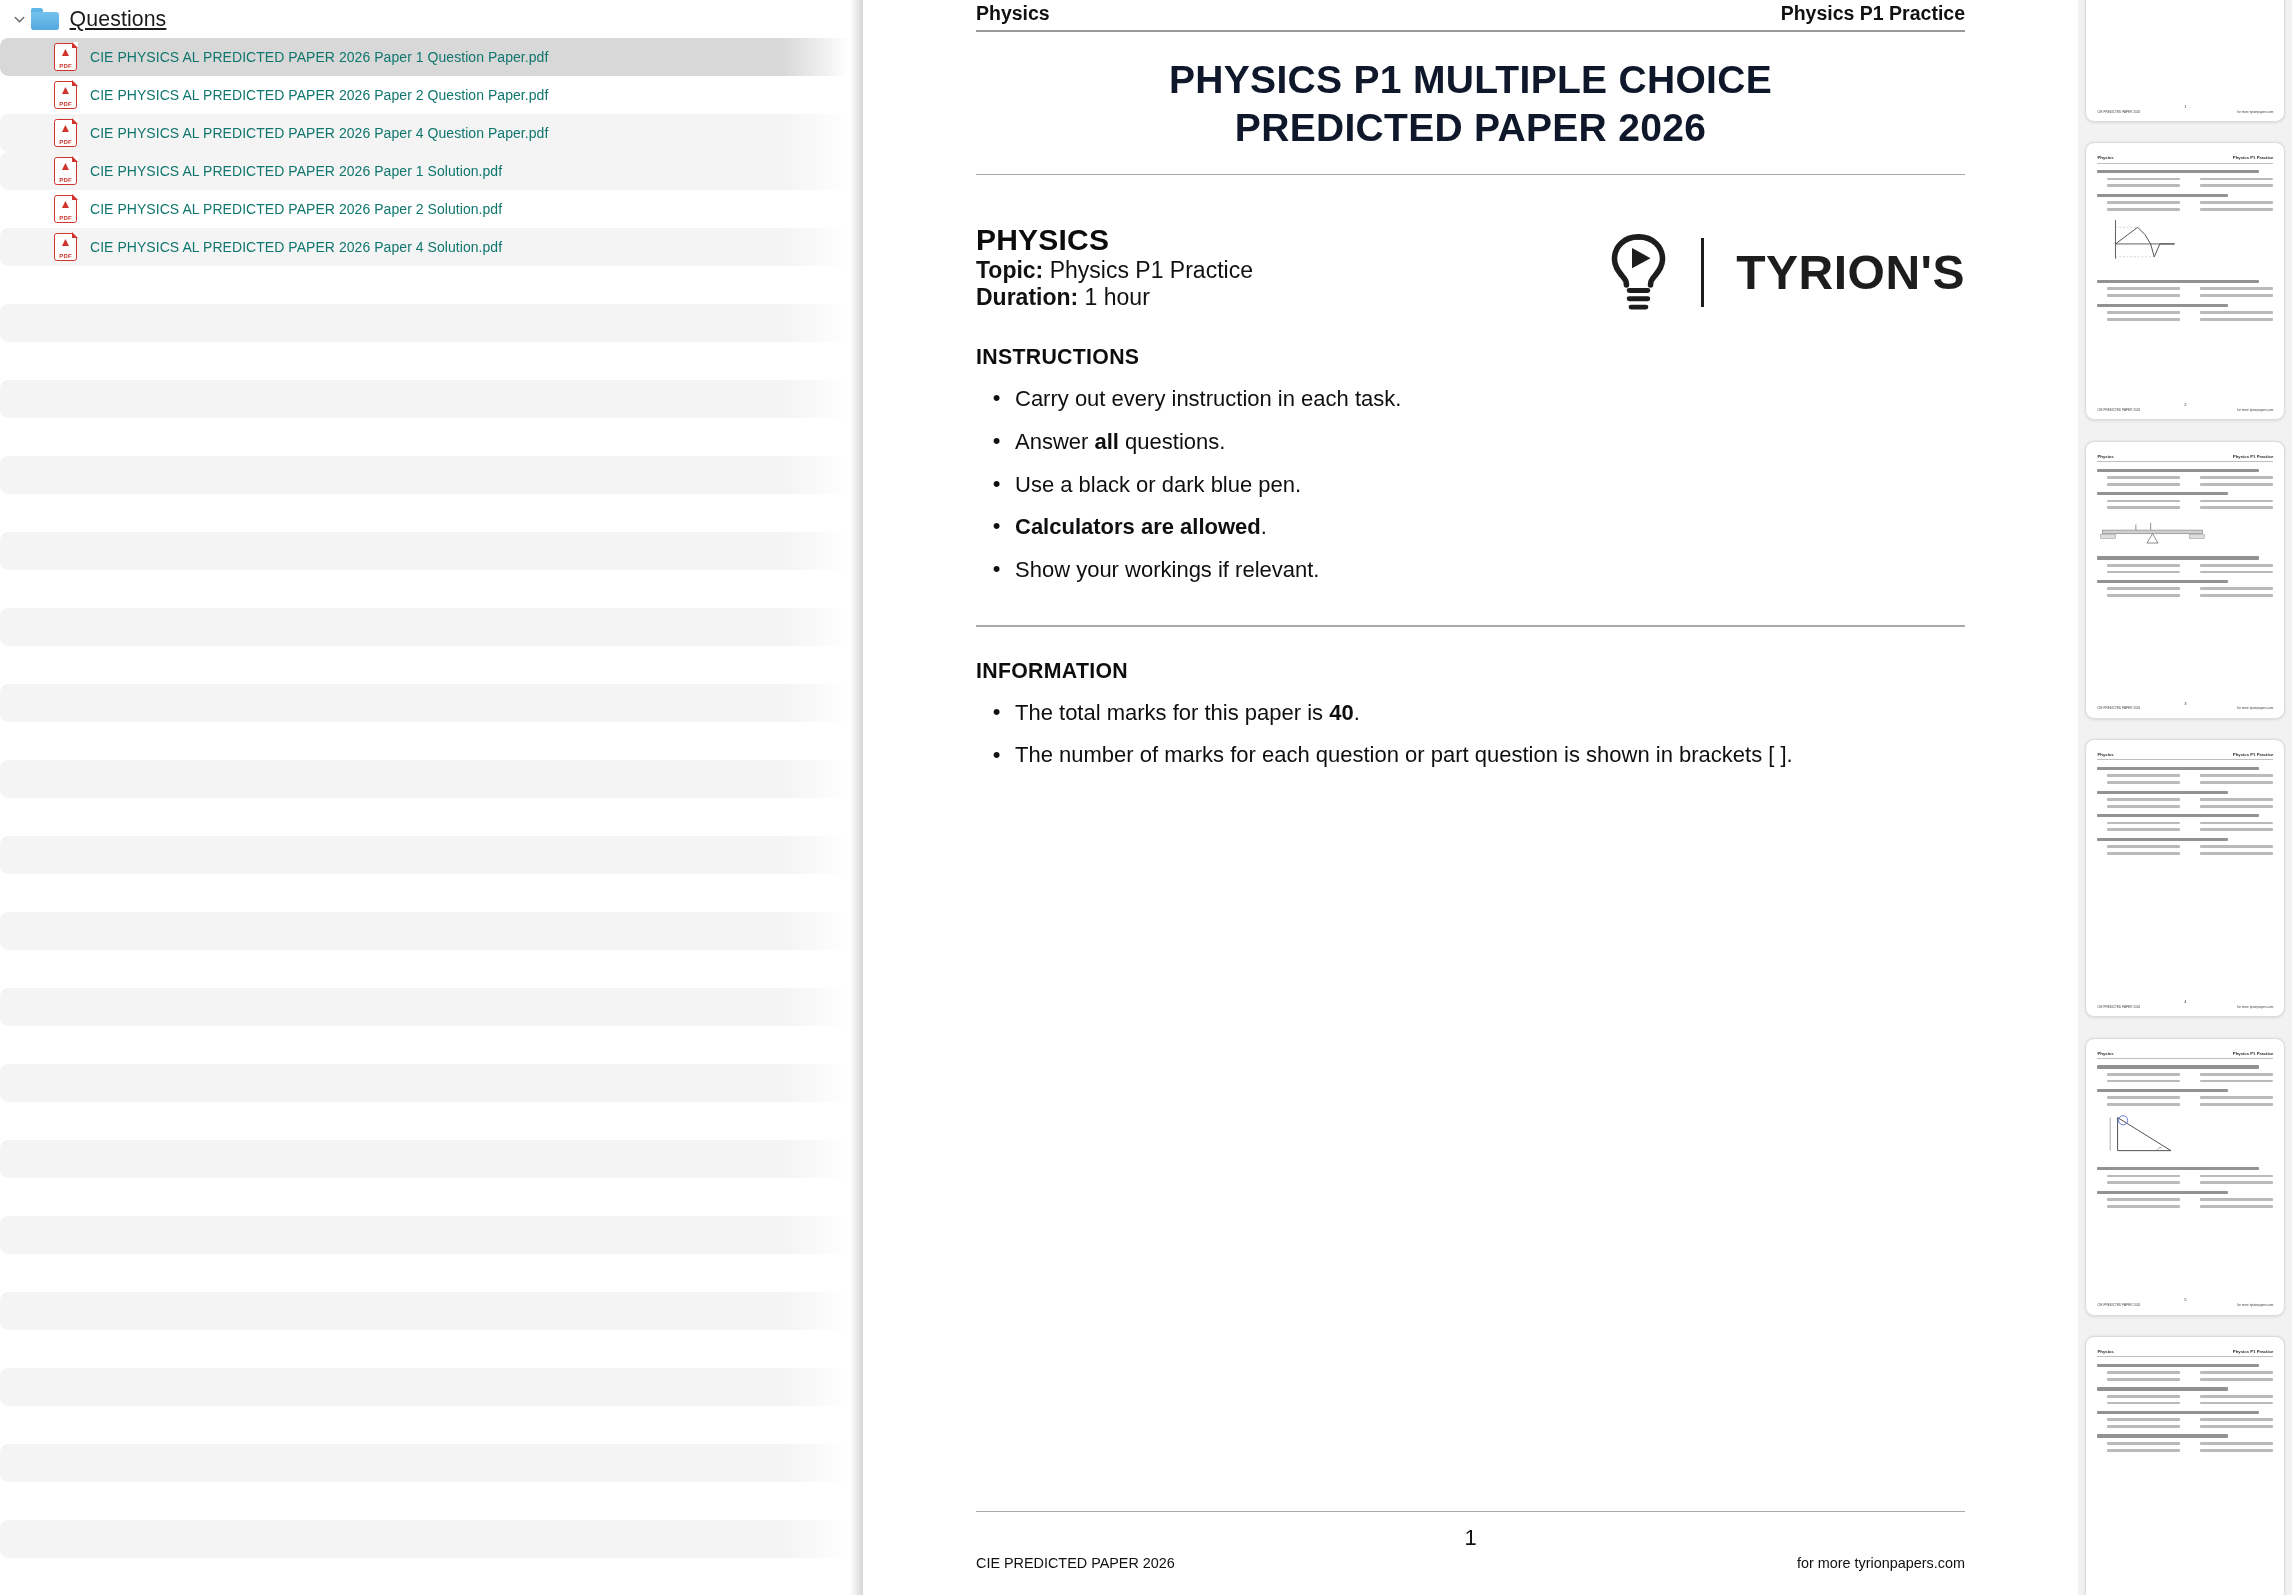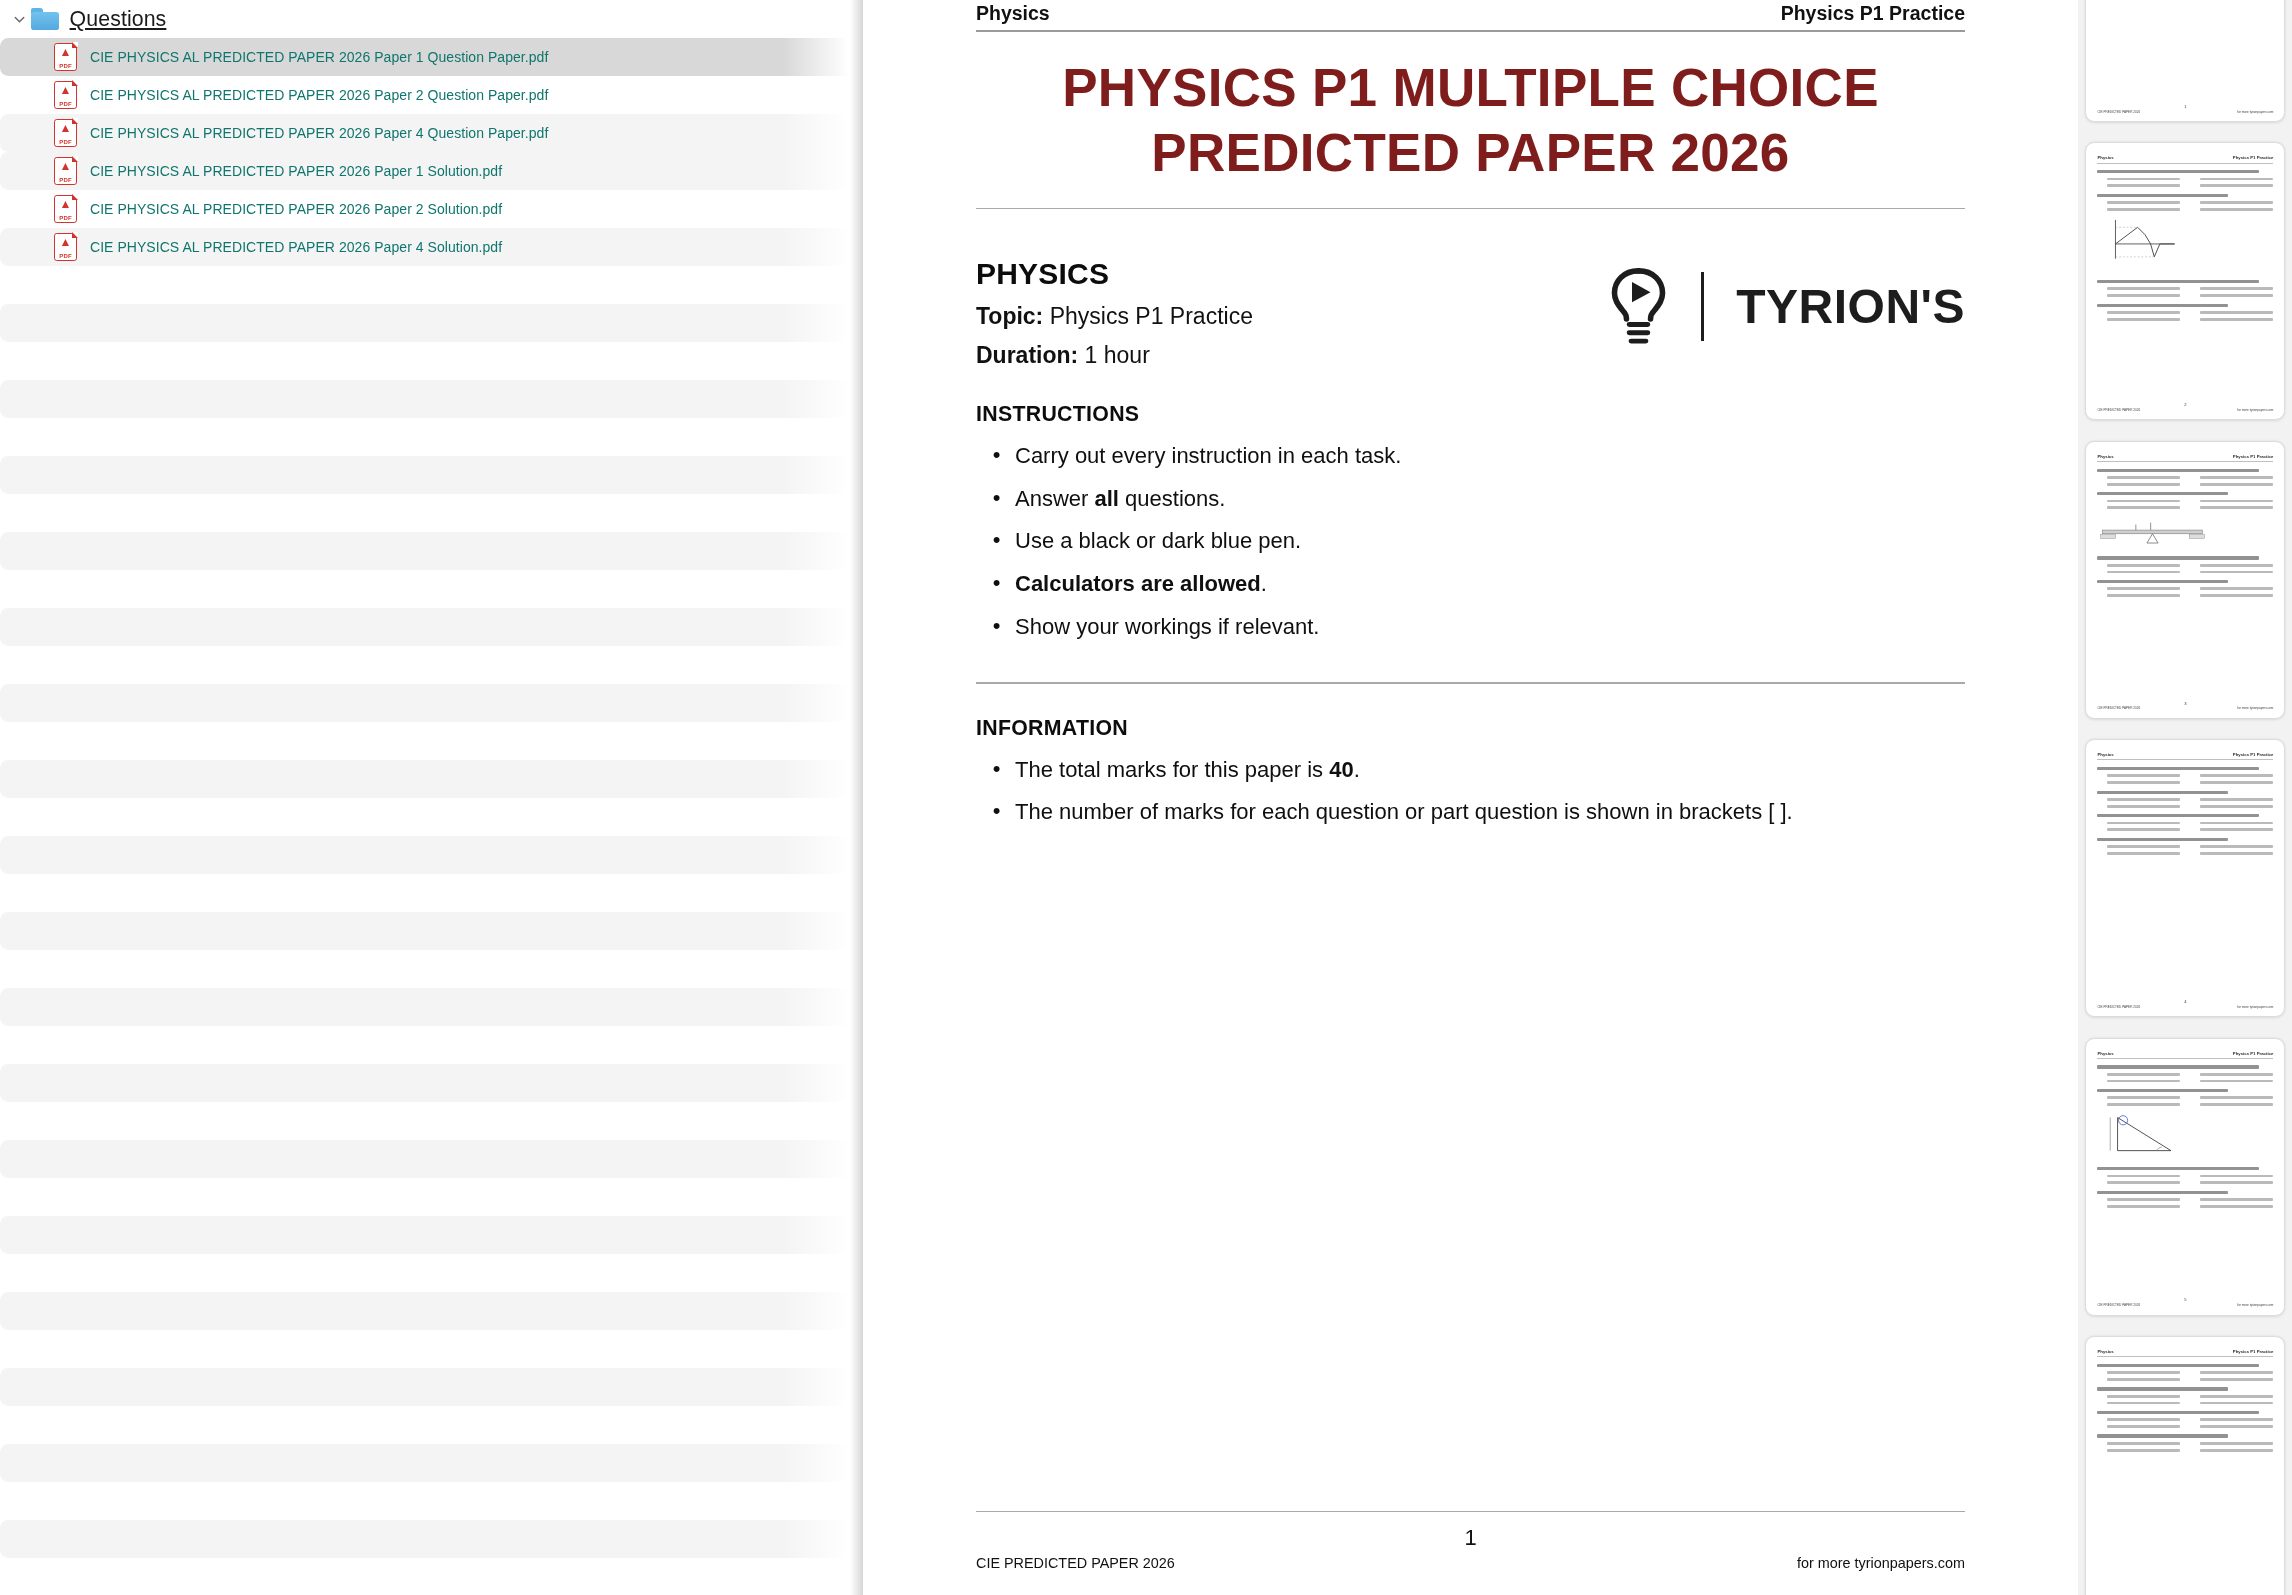--- a/index.html
+++ b/index.html
@@ -110,32 +110,32 @@
     margin-top: 1.9px;
   }
   .rule { height: 1.9px; background: #9a9a9a; }
   .rule.thin { height: 1.5px; background:#a9a9a9; }
 
   .title-block {
     text-align:center;
     padding: 24px 0 22px;
   }
   .title-block .t {
-    font-size: 53px; font-weight: bold; color:#7f1d1d;
+    font-size: 39px; font-weight: bold; color:#0f172a;
     letter-spacing: 0.3px; line-height: 1.22;
   }
 
   .meta {
     display:flex; justify-content:space-between; align-items:flex-start;
     padding-top: 48px;
   }
   .meta-left .subject {
     font-size: 30px; font-weight:bold; color:#0c0c0c; letter-spacing:0.2px;
   }
-  .meta-left .kv { font-size: 23px; color:#111; margin-top: 12px; }
+  .meta-left .kv { font-size: 23px; color:#111; margin-top: 0; }
   .meta-left .kv b { font-weight:bold; }
   .meta-left .kv .v { font-weight: normal; }
 
   
   .logo { display:flex; align-items:center; gap:32px; margin-top: 9.3px; }
   .logo .bulb { width: 61px; height: 80px; }
   .logo .divider { width: 3.7px; height: 69px; background:#1d1d1d; }
   .logo .word {
     font-size: 48px; font-weight: bold; color:#1d1d1d;
     letter-spacing: 0.5px;

